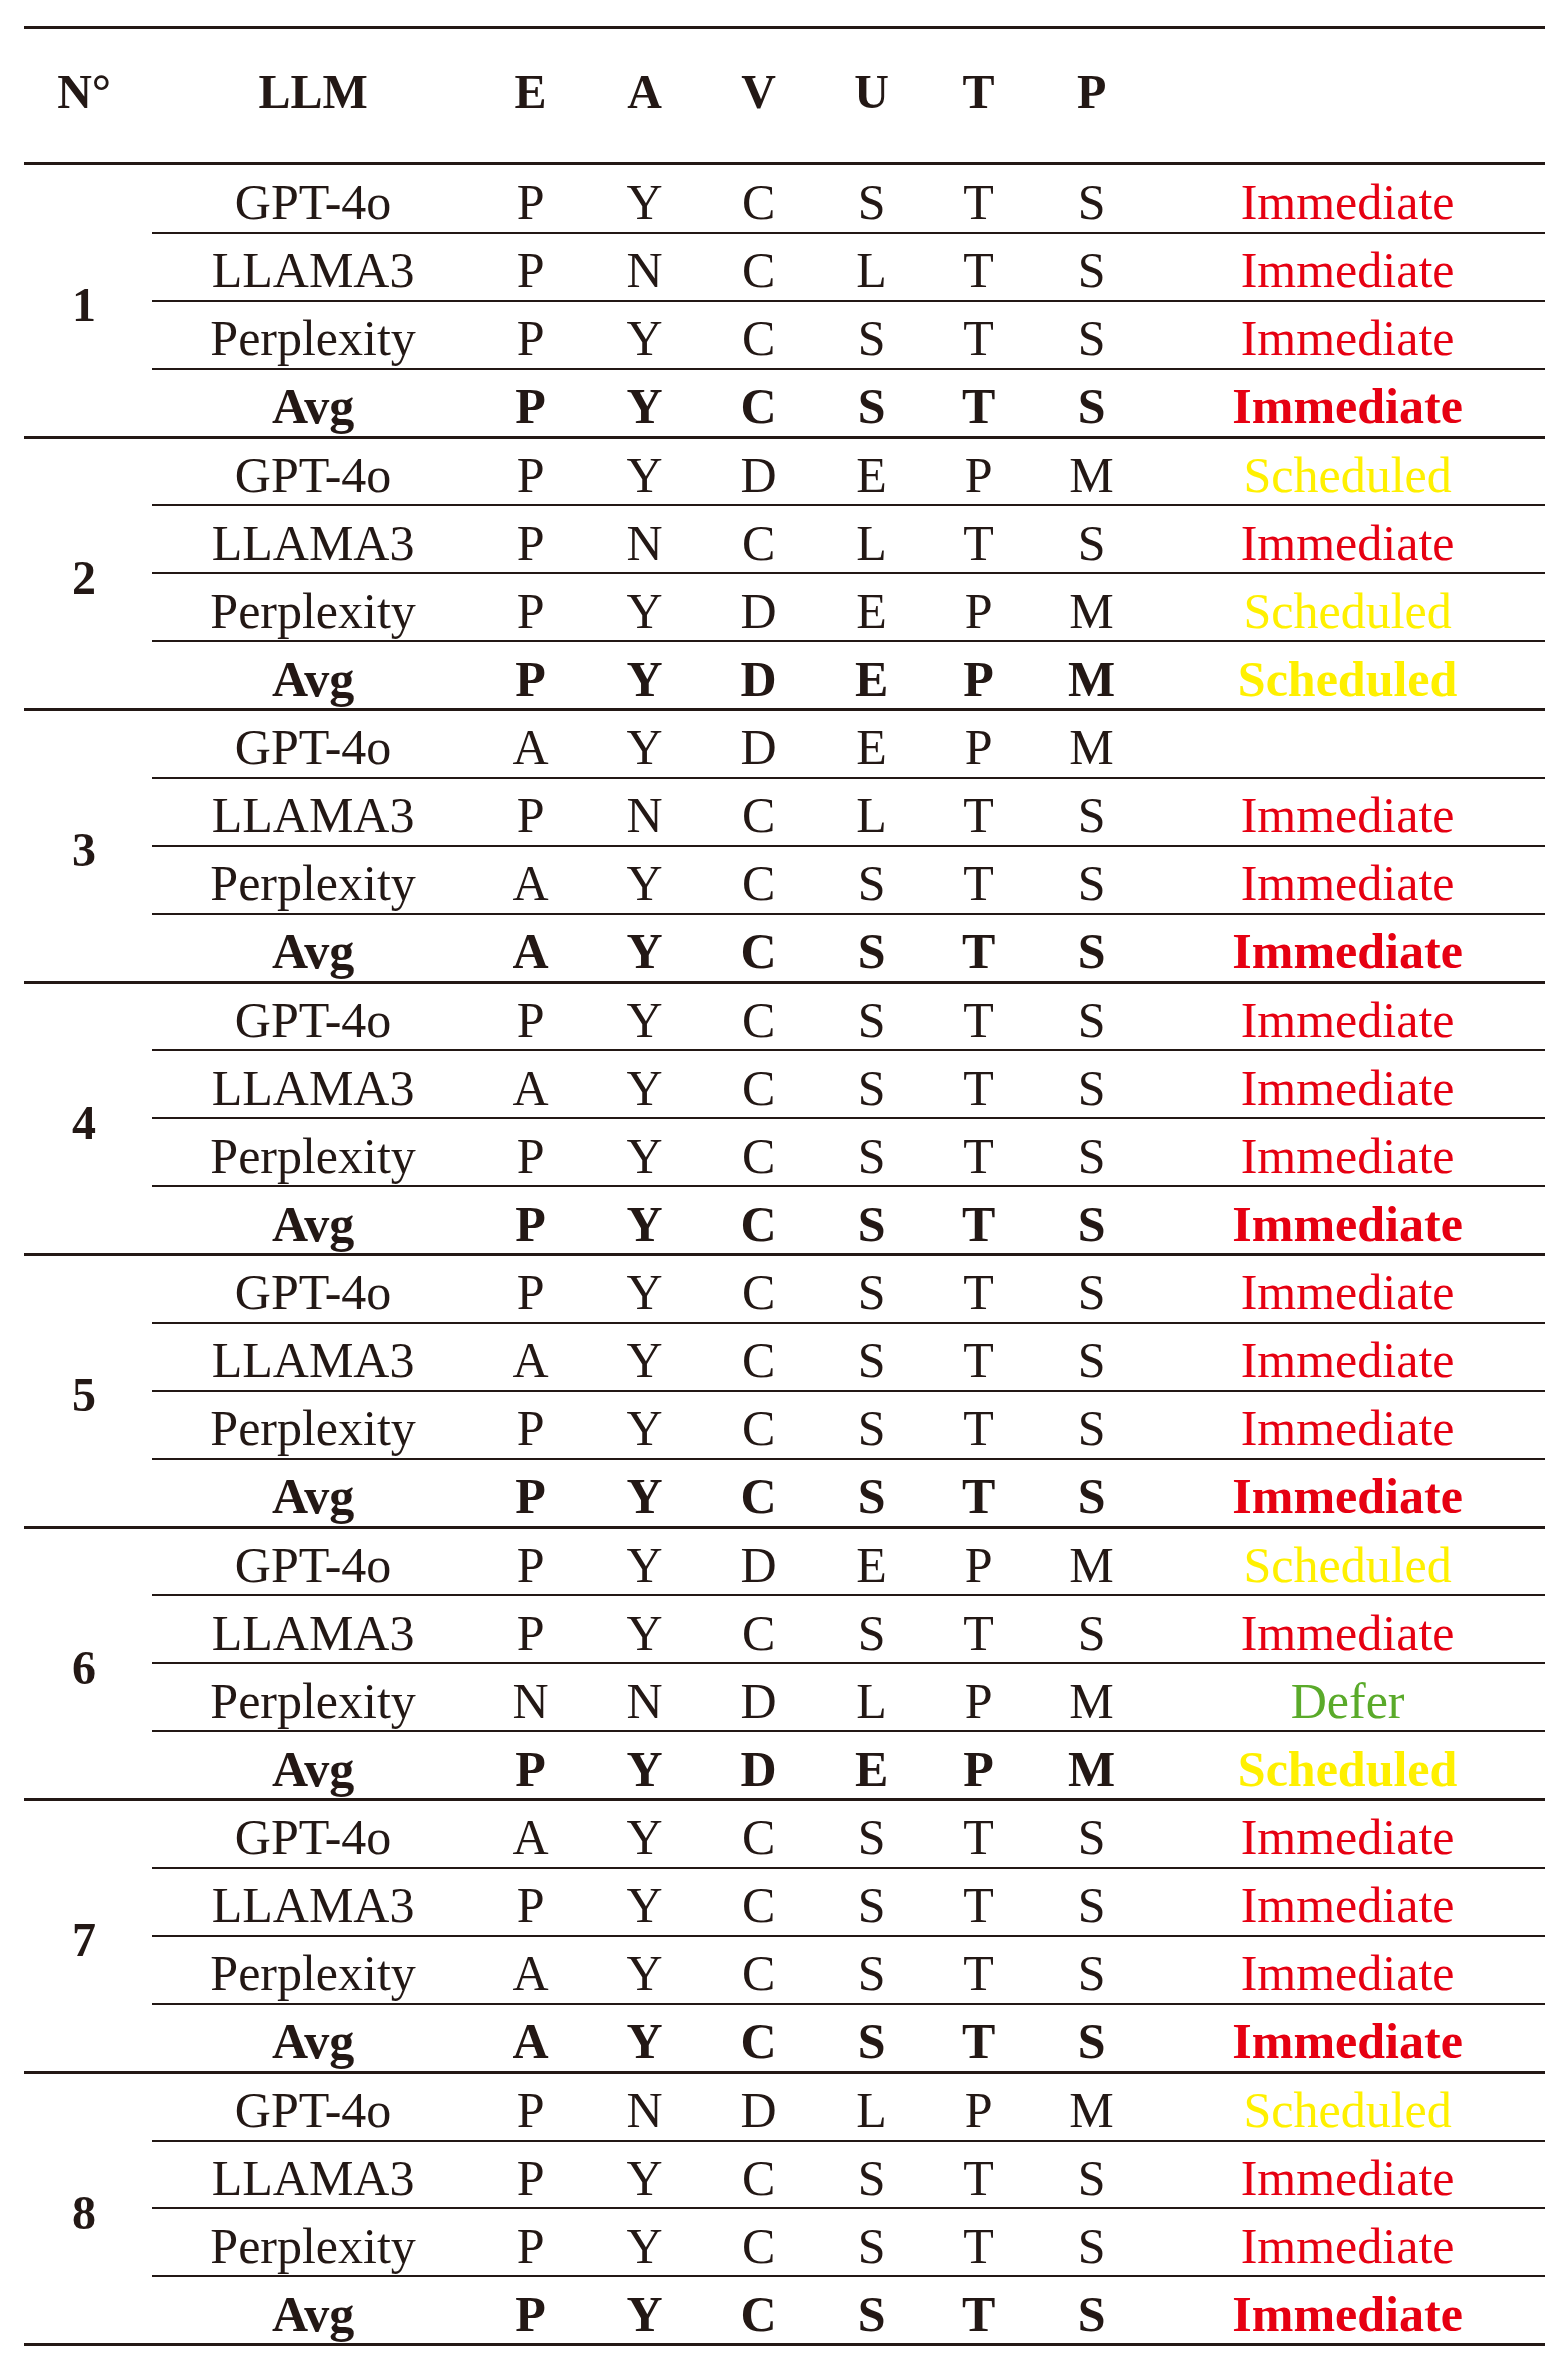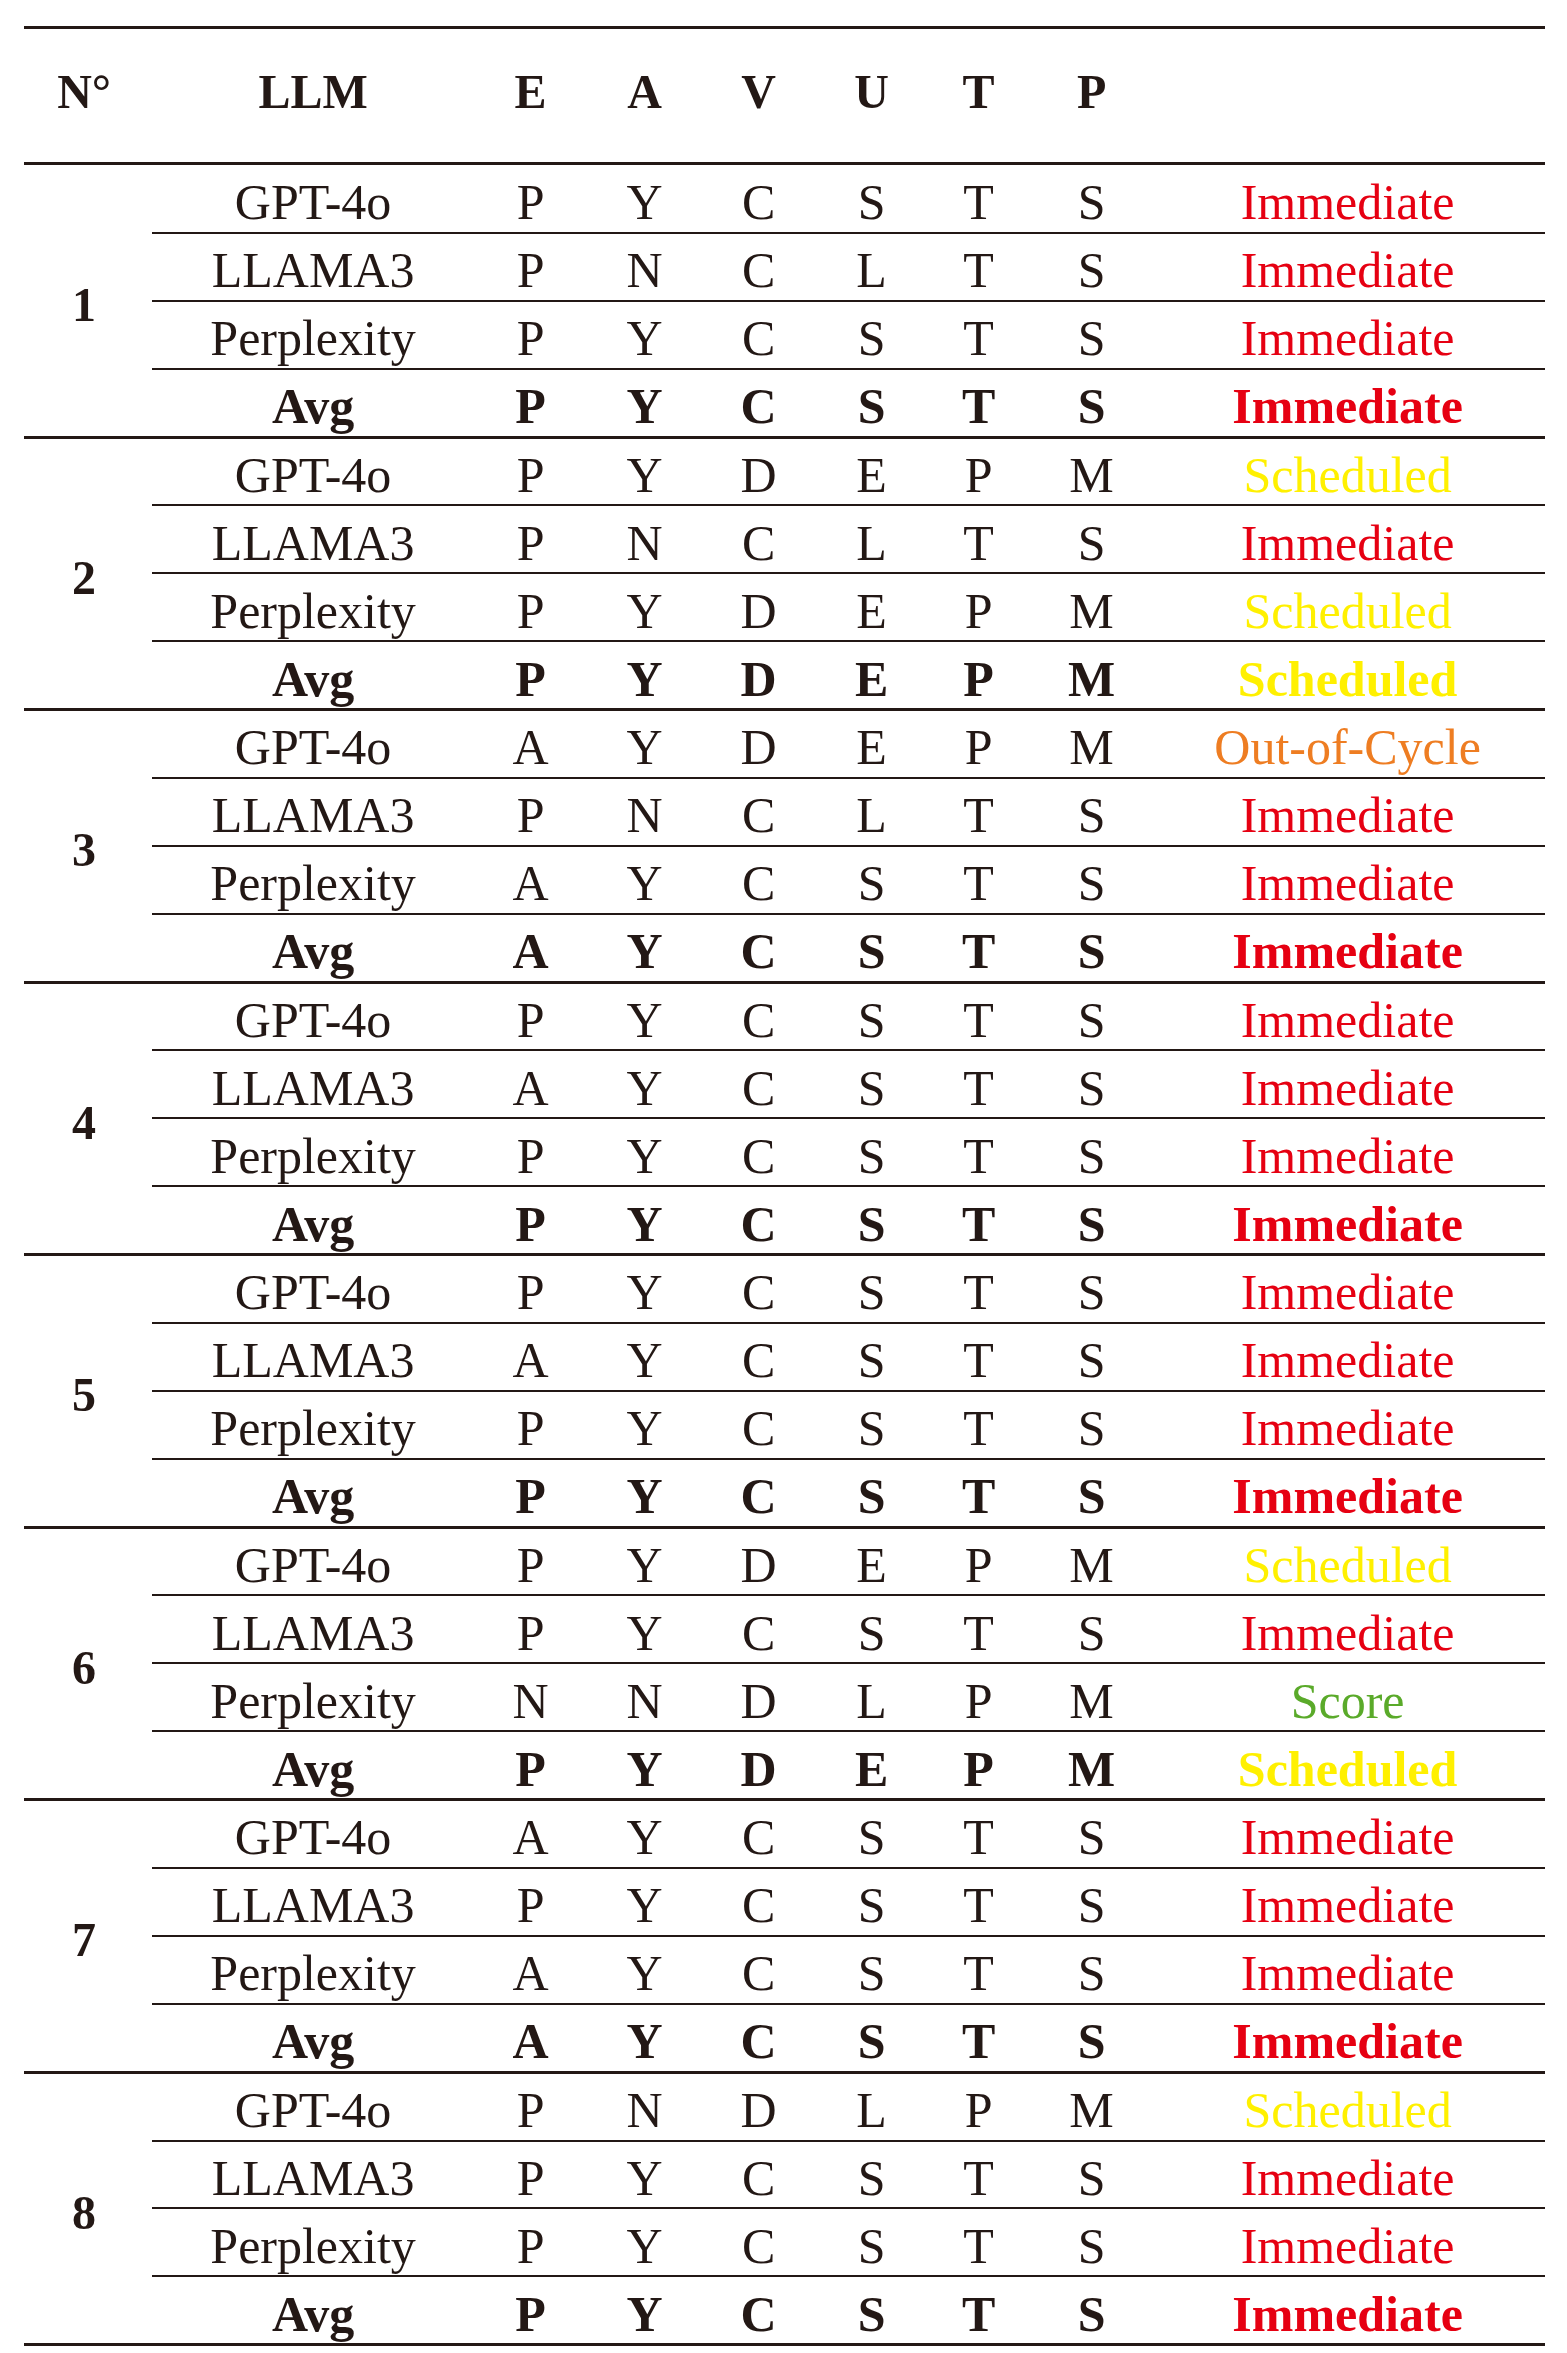--- a/index.html
+++ b/index.html
@@ -124,21 +124,20 @@
     <div class="rule full" style="top: 682px;"></div>
     <div class="num" style="top: 800px;">3</div>
     <div class="row" style="position: absolute; left: 0px; top: 684px; width: 1521px; height: 68px;">
       <div class="cell" style="left: 148px; width: 283px; top: 12px;">GPT-4o</div>
       <div class="cell" style="left: 460px; width: 94px; top: 12px;">A</div>
       <div class="cell" style="left: 574px; width: 94px; top: 12px;">Y</div>
       <div class="cell" style="left: 688px; width: 94px; top: 12px;">D</div>
       <div class="cell" style="left: 801px; width: 94px; top: 12px;">E</div>
       <div class="cell" style="left: 908px; width: 94px; top: 12px;">P</div>
       <div class="cell" style="left: 1021px; width: 94px; top: 12px;">M</div>
-      <div class="cell" style="left: 1149px; width: 350px; top: 12px; color: rgb(238, 125, 34);">Out-of-Cycle</div>
     </div>
     <div class="rule inner" style="top: 751px;"></div>
     <div class="row" style="position: absolute; left: 0px; top: 752px; width: 1521px; height: 68px;">
       <div class="cell" style="left: 148px; width: 283px; top: 12px;">LLAMA3</div>
       <div class="cell" style="left: 460px; width: 94px; top: 12px;">P</div>
       <div class="cell" style="left: 574px; width: 94px; top: 12px;">N</div>
       <div class="cell" style="left: 688px; width: 94px; top: 12px;">C</div>
       <div class="cell" style="left: 801px; width: 94px; top: 12px;">L</div>
       <div class="cell" style="left: 908px; width: 94px; top: 12px;">T</div>
       <div class="cell" style="left: 1021px; width: 94px; top: 12px;">S</div>
@@ -281,21 +280,21 @@
     </div>
     <div class="rule inner" style="top: 1636px;"></div>
     <div class="row" style="position: absolute; left: 0px; top: 1638px; width: 1521px; height: 68px;">
       <div class="cell" style="left: 148px; width: 283px; top: 12px;">Perplexity</div>
       <div class="cell" style="left: 460px; width: 94px; top: 12px;">N</div>
       <div class="cell" style="left: 574px; width: 94px; top: 12px;">N</div>
       <div class="cell" style="left: 688px; width: 94px; top: 12px;">D</div>
       <div class="cell" style="left: 801px; width: 94px; top: 12px;">L</div>
       <div class="cell" style="left: 908px; width: 94px; top: 12px;">P</div>
       <div class="cell" style="left: 1021px; width: 94px; top: 12px;">M</div>
-      <div class="cell" style="left: 1149px; width: 350px; top: 12px; color: rgb(90, 170, 42);">Score</div>
+      <div class="cell" style="left: 1149px; width: 350px; top: 12px; color: rgb(90, 170, 42);">Defer</div>
     </div>
     <div class="rule inner" style="top: 1704px;"></div>
     <div class="row avg" style="position: absolute; left: 0px; top: 1706px; width: 1521px; height: 68px;">
       <div class="cell" style="left: 148px; width: 283px; top: 12px;">Avg</div>
       <div class="cell" style="left: 460px; width: 94px; top: 12px;">P</div>
       <div class="cell" style="left: 574px; width: 94px; top: 12px;">Y</div>
       <div class="cell" style="left: 688px; width: 94px; top: 12px;">D</div>
       <div class="cell" style="left: 801px; width: 94px; top: 12px;">E</div>
       <div class="cell" style="left: 908px; width: 94px; top: 12px;">P</div>
       <div class="cell" style="left: 1021px; width: 94px; top: 12px;">M</div>

